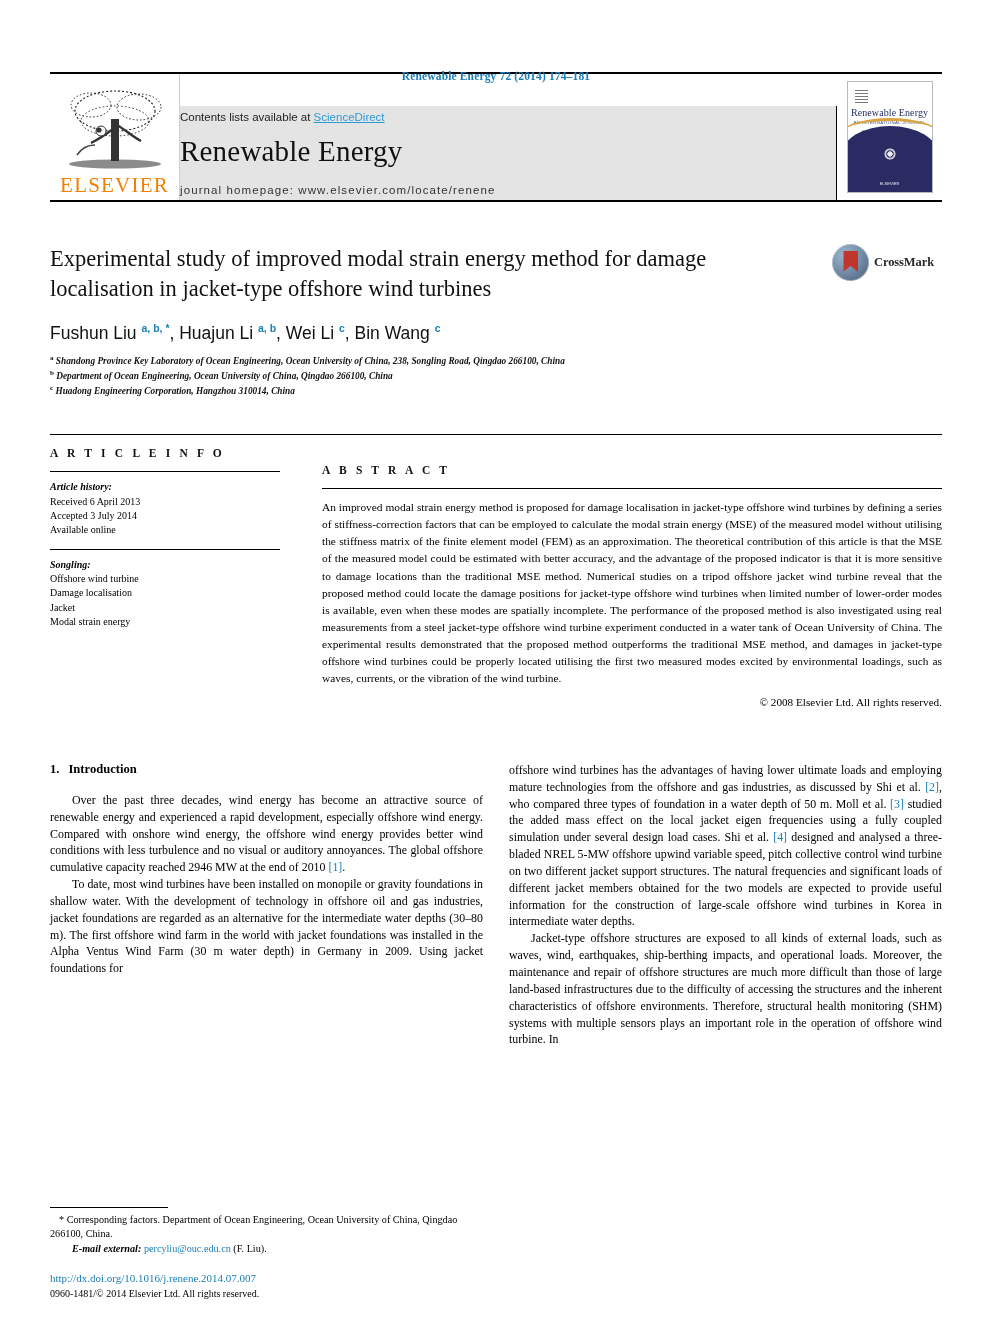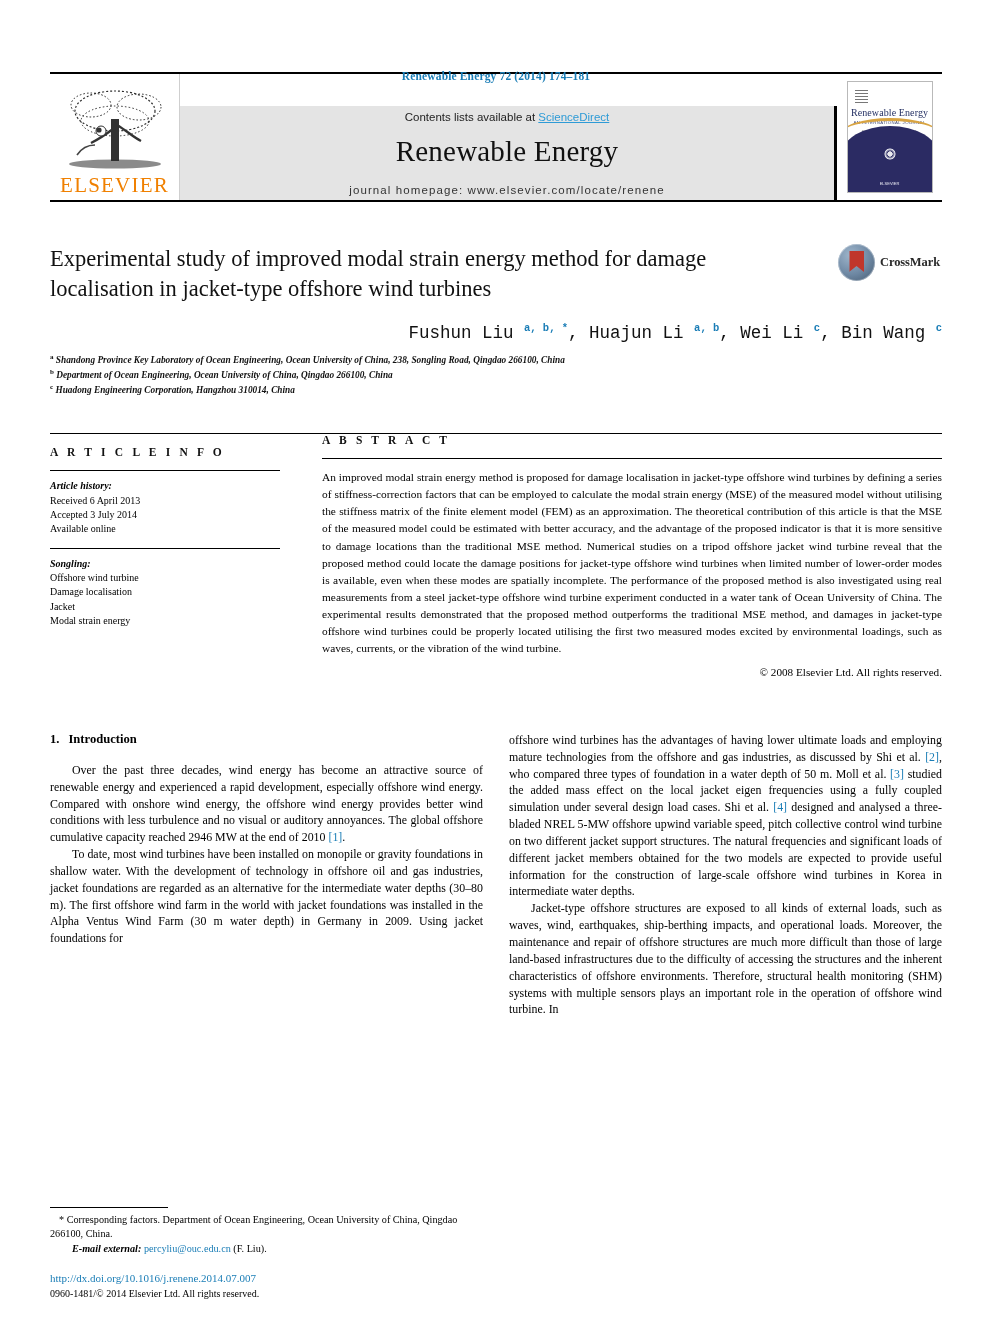--- a/index.html
+++ b/index.html
@@ -53,24 +53,24 @@
     font-size: 21px;
     letter-spacing: 1.2px;
     line-height: 1;
     padding-top: 2px;
   }
   .mast-center {
     flex: 1;
     background: #e4e4e4;
     display: flex;
     flex-direction: column;
-    align-items: center;
+    align-items: flex-start;
     justify-content: center;
     gap: 2px;
-    border-right: 3px solid #000000;
+    border-right: 1px solid #000000;
     margin-top: 32px;
   }
   .contents-line {
     font-family: "Liberation Sans", sans-serif;
     font-size: 11.5px;
     color: #222;
     margin-top: 4px;
   }
   .contents-line .sd { color: #2e9bd6; }
   .journal-name {
@@ -144,45 +144,44 @@
   .paper-title {
     font-family: "Liberation Serif", serif;
     font-size: 22.5px;
     line-height: 1.33;
     color: #111;
     max-width: 700px;
     font-weight: normal;
     margin: 0;
   }
   .crossmark {
-    position: absolute; right: 2px; top: 0;
+    position: absolute; right: 8px; top: 0;
     display: flex; align-items: center; gap: 5px;
   }
   .cm-circle {
     width: 37px; height: 37px; border-radius: 50%;
     background: radial-gradient(circle at 34% 30%, #9fb6cc 0%, #6d87a2 55%, #44586d 100%);
     position: relative;
     box-shadow: inset 0 0 0 1px rgba(255,255,255,.35);
   }
   .cm-circle:after {
     content: ""; position: absolute; left: 50%; top: 7px; transform: translateX(-50%);
     width: 15px; height: 21px; background: #c0362c;
     clip-path: polygon(0 0, 100% 0, 100% 100%, 50% 72%, 0 100%);
   }
   .cm-label {
     font-family: "Liberation Serif", serif; font-size: 12.5px; font-weight: bold;
     color: #2a2a2a; letter-spacing: -.1px;
   }
 
   .authors {
     margin-top: 18px;
-    font-family: Liberation Mono, monospace;
+    font-family: Liberation Sans, sans-serif;
     font-size: 17.5px;
     color: #111;
-    text-align: right;
   }
   .authors sup { color: #1a7db6; font-size: 10.5px; font-weight: bold; }
   .affils { margin-top: 9px; }
   .affil {
     font-family: "Liberation Serif", serif;
     font-style: italic;
     font-size: 9.3px;
     line-height: 1.52;
     color: #111;
     font-weight: bold;
@@ -190,21 +189,21 @@
   .affil sup { font-style: normal; font-size: 7px; }
 
   
   .info-row {
     display: flex;
     margin-top: 36px;
     border-top: 1.6px solid #000;
     padding-top: 0;
   }
   .col-info { width: 255px; padding-right: 25px; padding-top: 12px; }
-  .col-abs { flex: 1; padding-top: 0; padding-left: 17px; }
+  .col-abs { flex: 1; padding-top: 0; padding-left: 17px; margin-top: 29px; }
   .sect-head {
     font-family: "Liberation Serif", serif;
     font-weight: bold;
     font-size: 11.5px;
     letter-spacing: 3.2px;
     color: #111;
     margin-bottom: 12px;
   }
   .rule { border-top: 1.4px solid #000; }
   .info-group { padding-top: 8px; padding-bottom: 12px; font-size: 10px; line-height: 1.42; }

